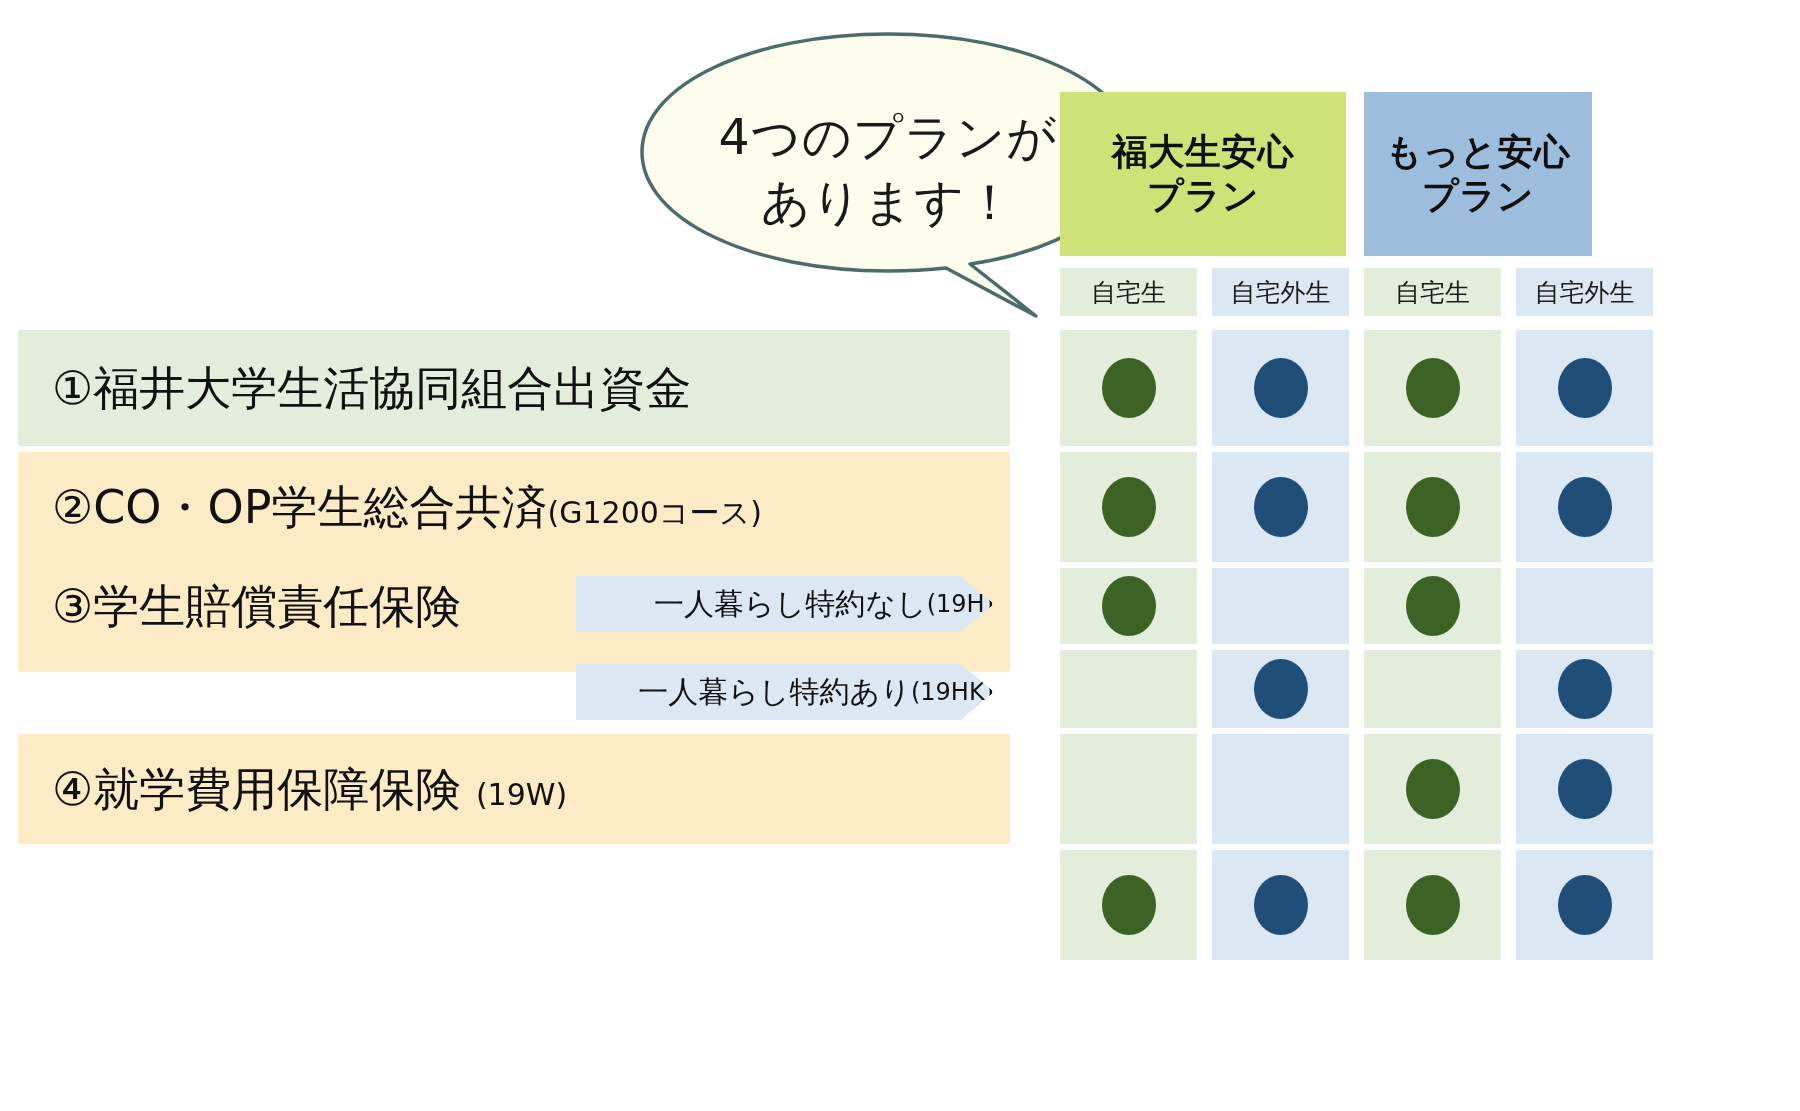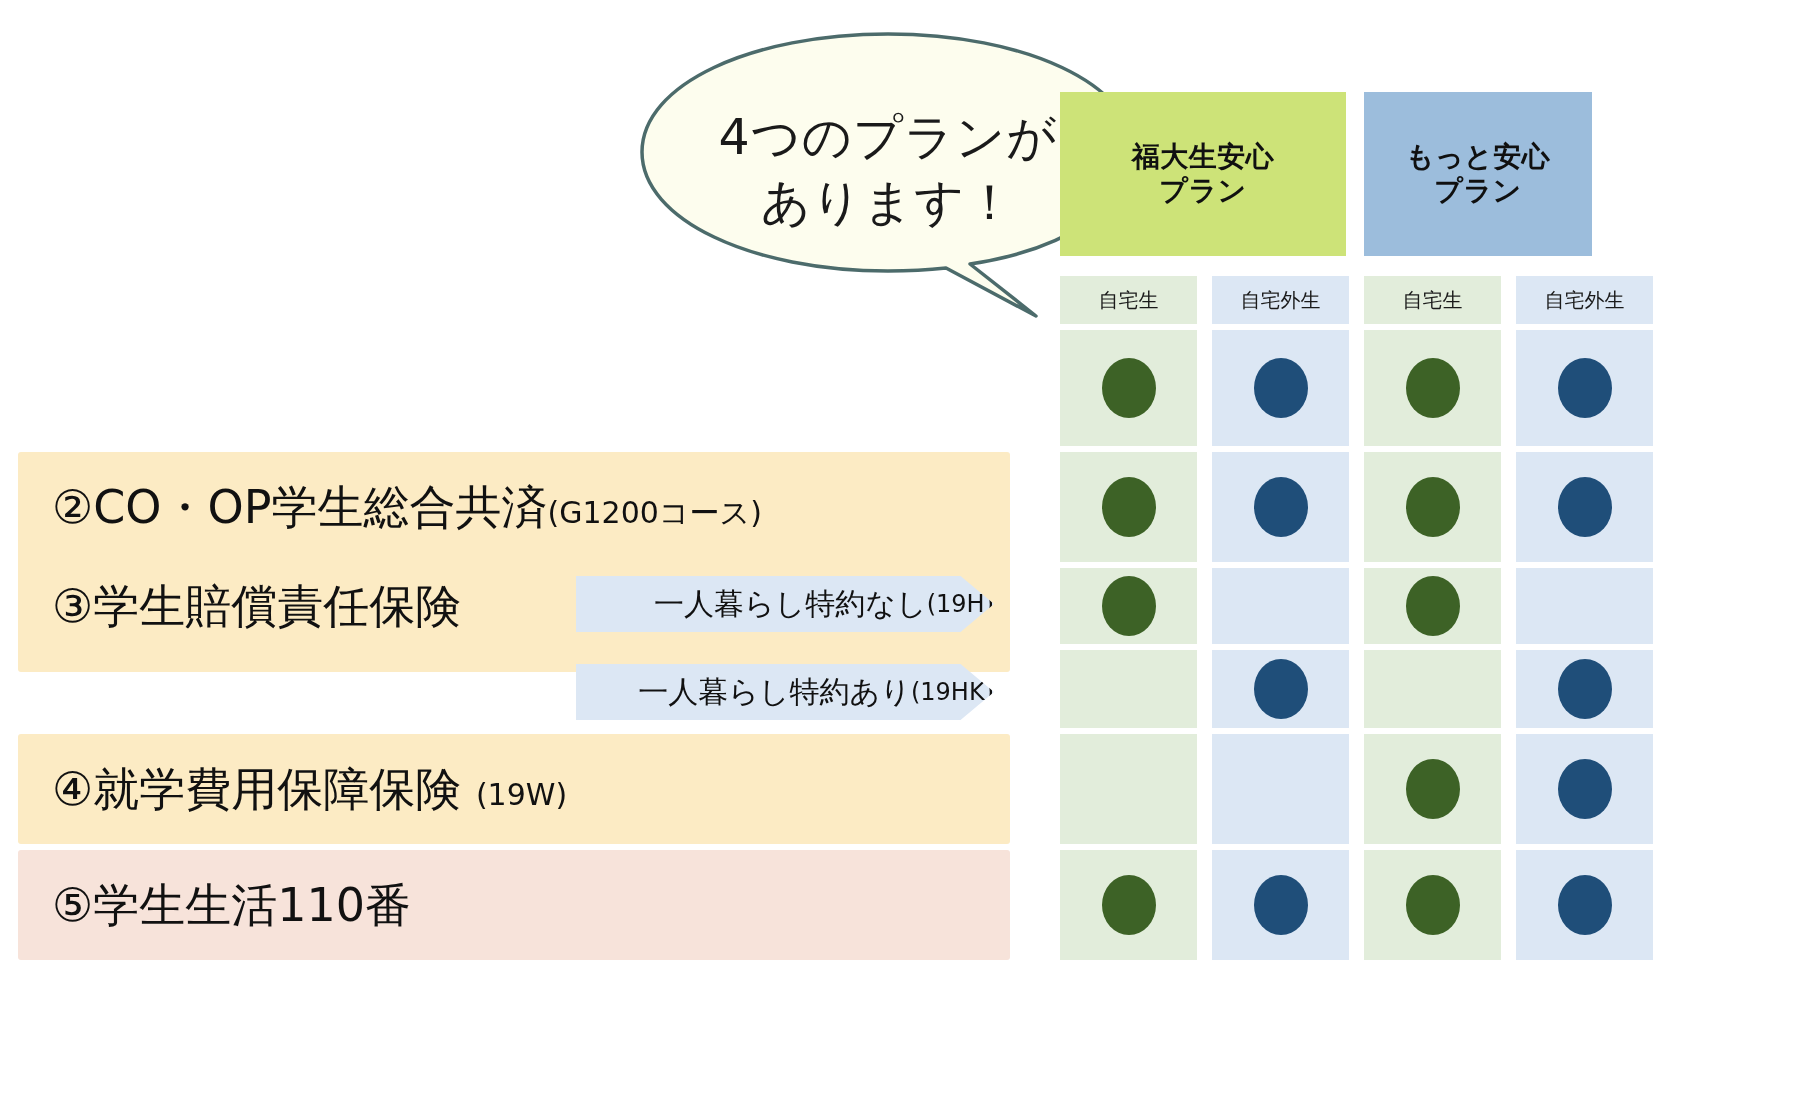--- a/index.html
+++ b/index.html
@@ -19,35 +19,34 @@
     text-align:center;color:#1a1a1a;
     font-size:49px;line-height:1.32;letter-spacing:1px;
     font-family:"DejaVu Sans","Liberation Sans",sans-serif;
     white-space:pre-line;
   }
 
   
   .plan-head{
     position:absolute;top:92px;height:164px;
     display:flex;align-items:center;justify-content:center;
-    font-weight:bold;font-size:28px;line-height:1.22;
+    font-weight:bold;font-size:36px;line-height:1.22;
     color:#101010;text-align:center;letter-spacing:0.5px;
     font-family:"DejaVu Sans","Liberation Sans",sans-serif;
     white-space:pre-line;
   }
   #plan-head-0{left:1060px;width:286px;background:#CDE378;}
   #plan-head-1{left:1364px;width:228px;background:#9CBDDC;}
 
   
   .sub-head{
     position:absolute;top:268px;height:48px;width:137px;
     display:flex;align-items:center;justify-content:center;
-    font-size:20px;color:#1a1a1a;
-    font-family:"DejaVu Sans","Liberation Sans",sans-serif;
-    margin-top:8px;
+    font-size:25px;color:#1a1a1a;
+    font-family:"DejaVu Sans","Liberation Sans",sans-serif;
   }
   .sub-head.home{background:#E2EDDB;}
   .sub-head.away{background:#DCE7F4;}
 
   
   .row-label{
     position:absolute;left:18px;width:992px;
     border-radius:3px;box-sizing:border-box;
     display:flex;align-items:center;
   }
@@ -104,44 +103,44 @@
   <div class="plan-head" id="plan-head-0">福大生安心
 プラン</div>
   <div class="plan-head" id="plan-head-1">もっと安心
 プラン</div>
 
   <div class="sub-head home" style="left:1060px">自宅生</div>
   <div class="sub-head away" style="left:1212px">自宅外生</div>
   <div class="sub-head home" style="left:1364px">自宅生</div>
   <div class="sub-head away" style="left:1516px">自宅外生</div>
 
+  <div class="row-label" id="rl-0" style="top:330px;height:116px;background:#E2EDDB;">
+    <span class="txt">
+      <span>①福井大学生活協同組合出資金</span>
+    </span>
+  </div>
 
   <div class="row-label" id="rl-1" style="top:452px;height:110px;background:#FCEBC4;text-align:right;">
     <span class="txt">
       <span>②CO・OP学生総合共済</span><span class="small">(G1200コース)</span>
     </span>
   </div>
 
   <div class="row-label" id="rl-2" style="top:540px;height:132px;background:#FCEBC4;">
     <span class="txt">
       <span>③学生賠償責任保険</span>
     </span>
   </div>
 
   <div class="row-label" id="rl-3" style="top:734px;height:110px;background:#FCEBC4;">
     <span class="txt">
       <span>④就学費用保障保険</span>&nbsp;<span class="small">(19W)</span>
     </span>
   </div>
 
-  <div class="row-label" id="rl-4" style="top:850px;height:110px;background:#F7E3DA;">
-    <span class="txt">
-      <span>⑤学生生活110番</span>
-    </span>
-  </div>
 
   <div class="chev" style="top:576px;">
     <span>一人暮らし特約なし</span>
     <span class="code">(19H)</span>
   </div>
   <div class="chev" style="top:664px;">
     <span>一人暮らし特約あり</span>
     <span class="code">(19HK)</span>
   </div>
 

